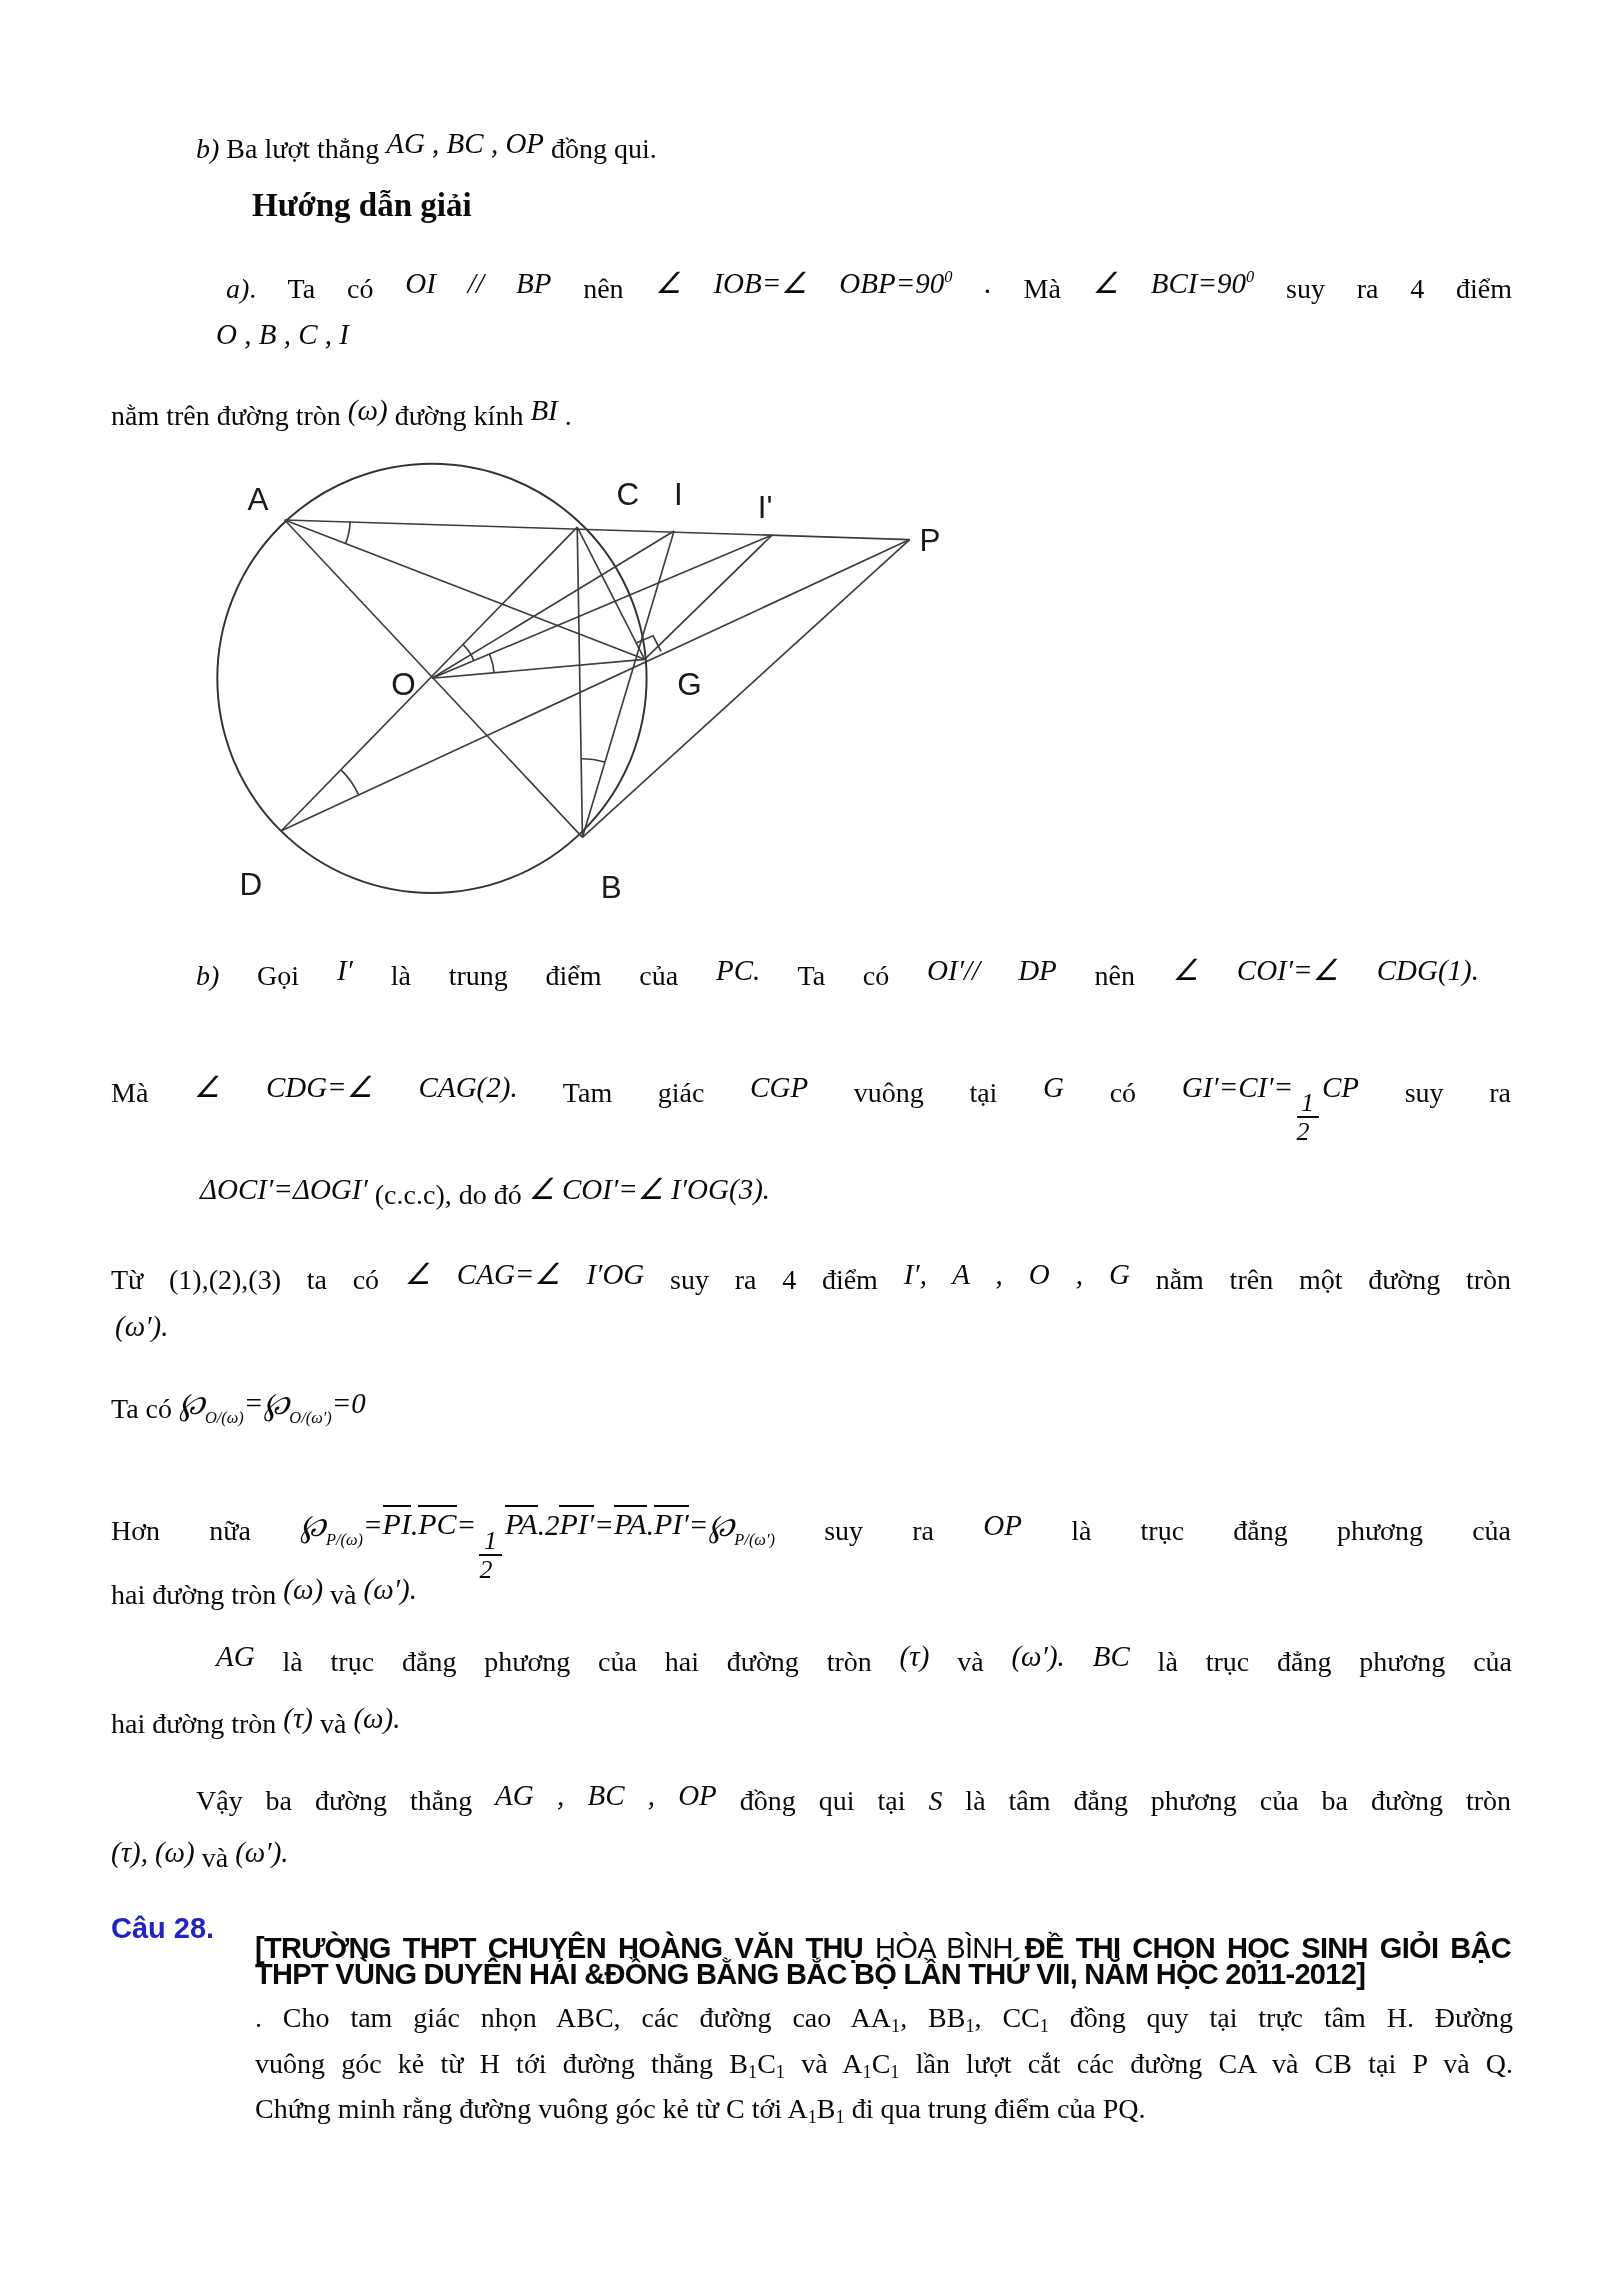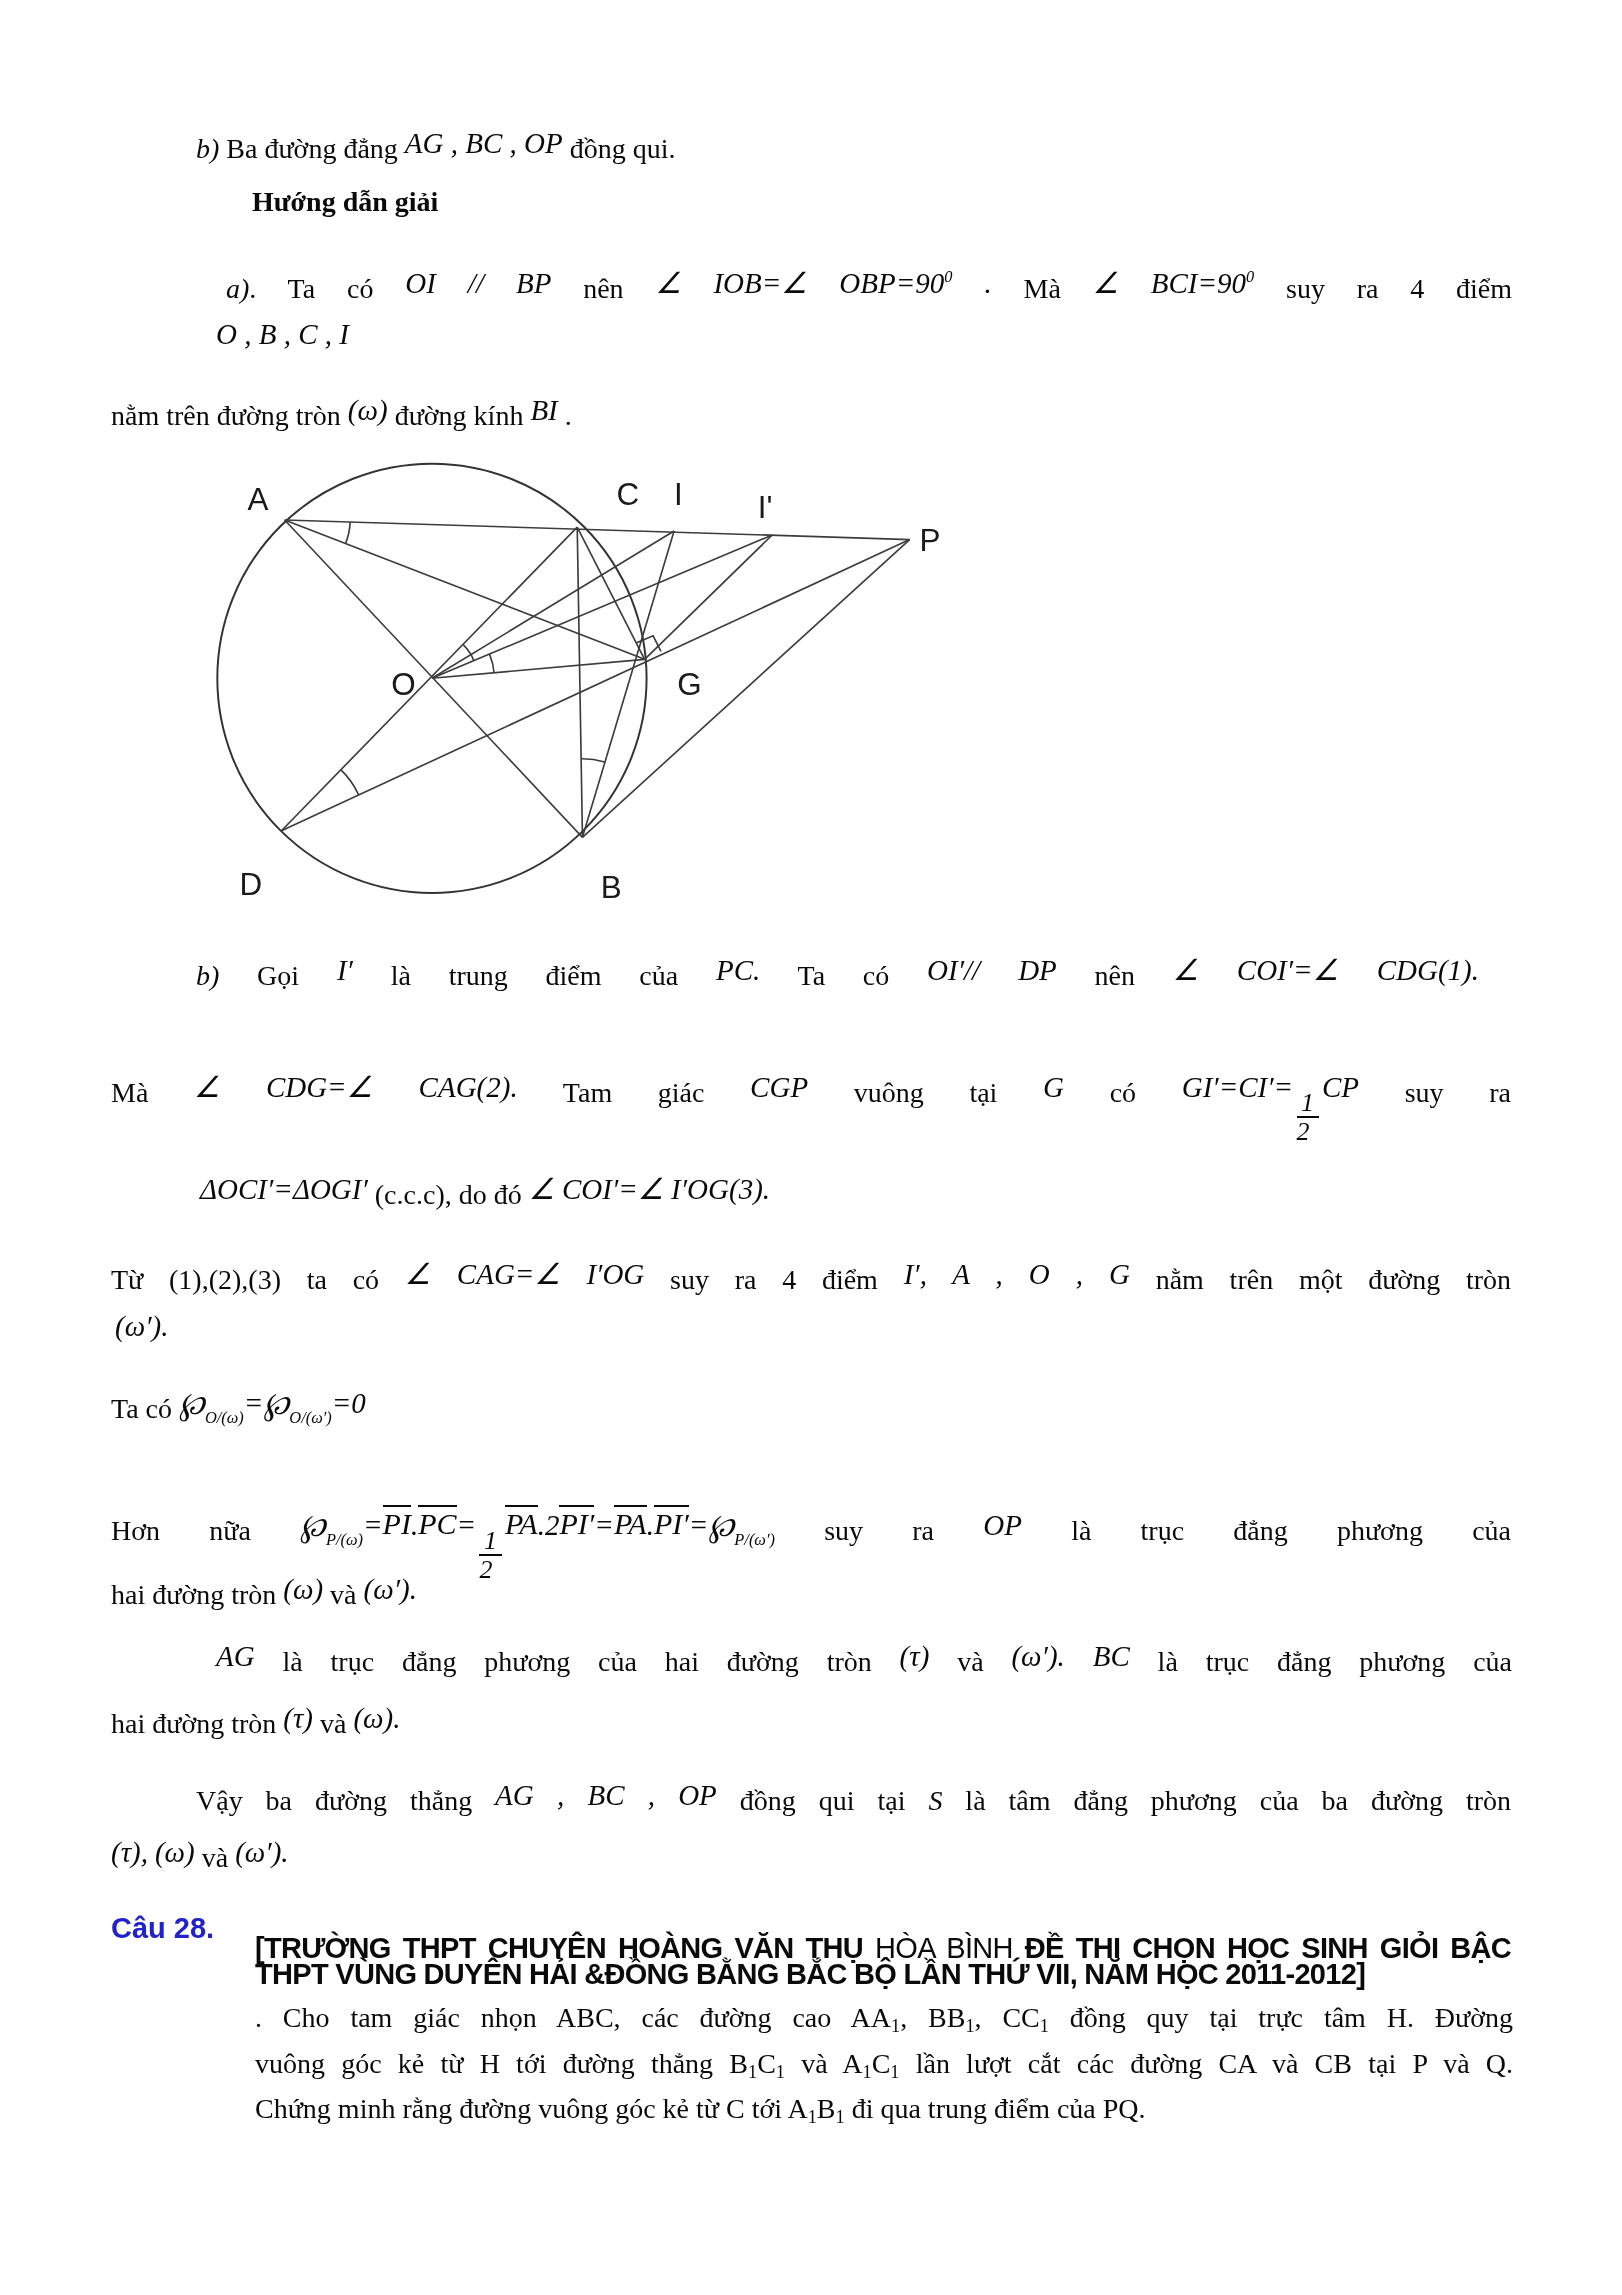--- a/index.html
+++ b/index.html
@@ -19,30 +19,30 @@
   .sg-mo{font-style:italic;font-size:30px;vertical-align:5.9px;display:inline-block;
          border-top:2px solid var(--ink);padding-top:1.3px;line-height:1.05;}
   .sg-wp{font-style:italic;font-size:31px;vertical-align:3.9px;}
   .sg-wp sub{font-size:16.4px;font-style:italic;vertical-align:-9.2px;}
   .sg-sb{font-size:18.3px;vertical-align:-4.6px;}
   .sg-bb{font-family:"Liberation Sans",sans-serif;font-weight:700;font-size:29px;letter-spacing:-0.7px;}
   .sg-bn{font-family:"Liberation Sans",sans-serif;font-weight:400;font-size:29px;letter-spacing:-0.7px;}
   .frac{display:inline-flex;flex-direction:column;vertical-align:-9.2px;text-align:center;
         font-style:italic;font-size:26px;line-height:1.05;margin:0 3.3px;}
   .frac .num{border-bottom:2px solid var(--ink);padding:0 4.6px;}
-  .heading-bold{font-weight:700;font-size:28px;}
+  .heading-bold{font-weight:700;font-size:33px;}
   .cau-label{font-family:"Liberation Sans",sans-serif;font-weight:700;font-size:29px;color:var(--blue);}
   svg .geo{stroke:#3c3c3c;stroke-width:2.5;fill:none;}
   svg .geo-thick{stroke:#333;stroke-width:3;fill:none;}
   svg text{font-family:"Liberation Sans",sans-serif;font-size:48px;fill:#1a1a1a;}
 </style>
 </head>
 <body>
 
-<div class="line" style="left:196px;top:123px;"><span class="sg-mi">b) </span><span class="sg-p">Ba đường đẳng  </span><span class="sg-mr">AG , BC , OP</span><span class="sg-p">   đồng qui.</span></div>
+<div class="line" style="left:196px;top:123px;"><span class="sg-mi">b) </span><span class="sg-p">Ba lượt thẳng  </span><span class="sg-mr">AG , BC , OP</span><span class="sg-p">   đồng qui.</span></div>
 
 <div class="line heading-bold" style="left:252px;top:182px;">Hướng dẫn giải</div>
 
 <div class="line just" style="left:226px;top:263px;width:1286px;"><span class="sg-mi">a)</span><span class="sg-p">. Ta có </span><span class="sg-mr">OI // BP</span><span class="sg-p"> nên </span><span class="sg-mr">∠ IOB=∠ OBP=90<sup>0</sup></span><span class="sg-mr"> .</span><span class="sg-p"> Mà </span><span class="sg-mr">∠ BCI=90<sup>0</sup></span><span class="sg-p"> suy ra 4 điểm</span></div>
 
 <div class="line" style="left:216px;top:314px;"><span class="sg-mr">O , B , C , I</span></div>
 
 <div class="line" style="left:111px;top:390px;"><span class="sg-p">nằm trên đường tròn </span><span class="sg-mr">(ω)</span><span class="sg-p"> đường kính </span><span class="sg-mr">BI</span><span class="sg-p"> .</span></div>
 
 <svg style="position:absolute;left:216px;top:438px;" width="746" height="478" viewBox="330 670 1140 730">

